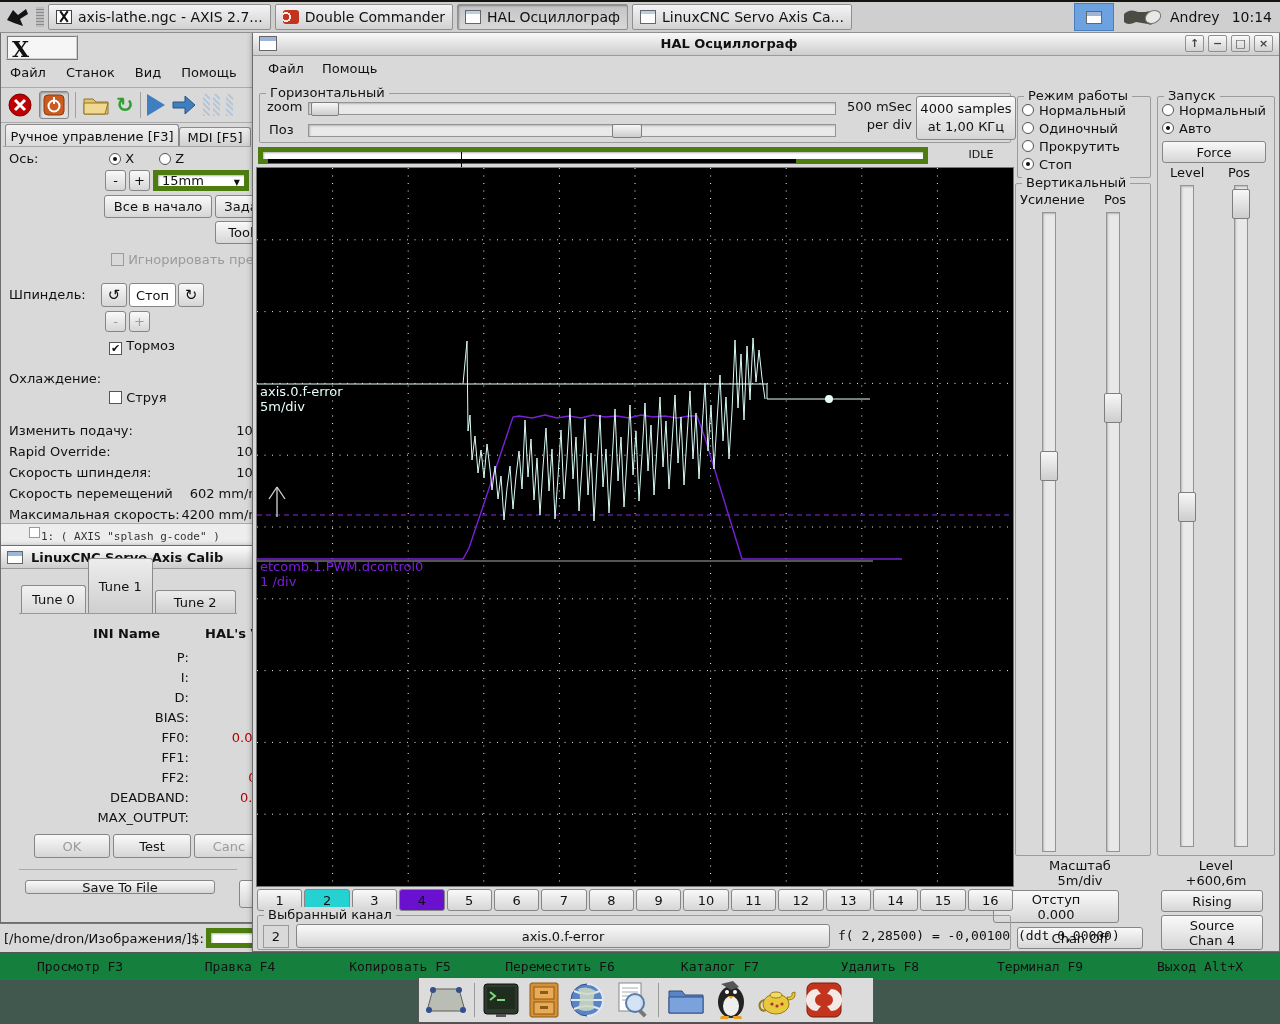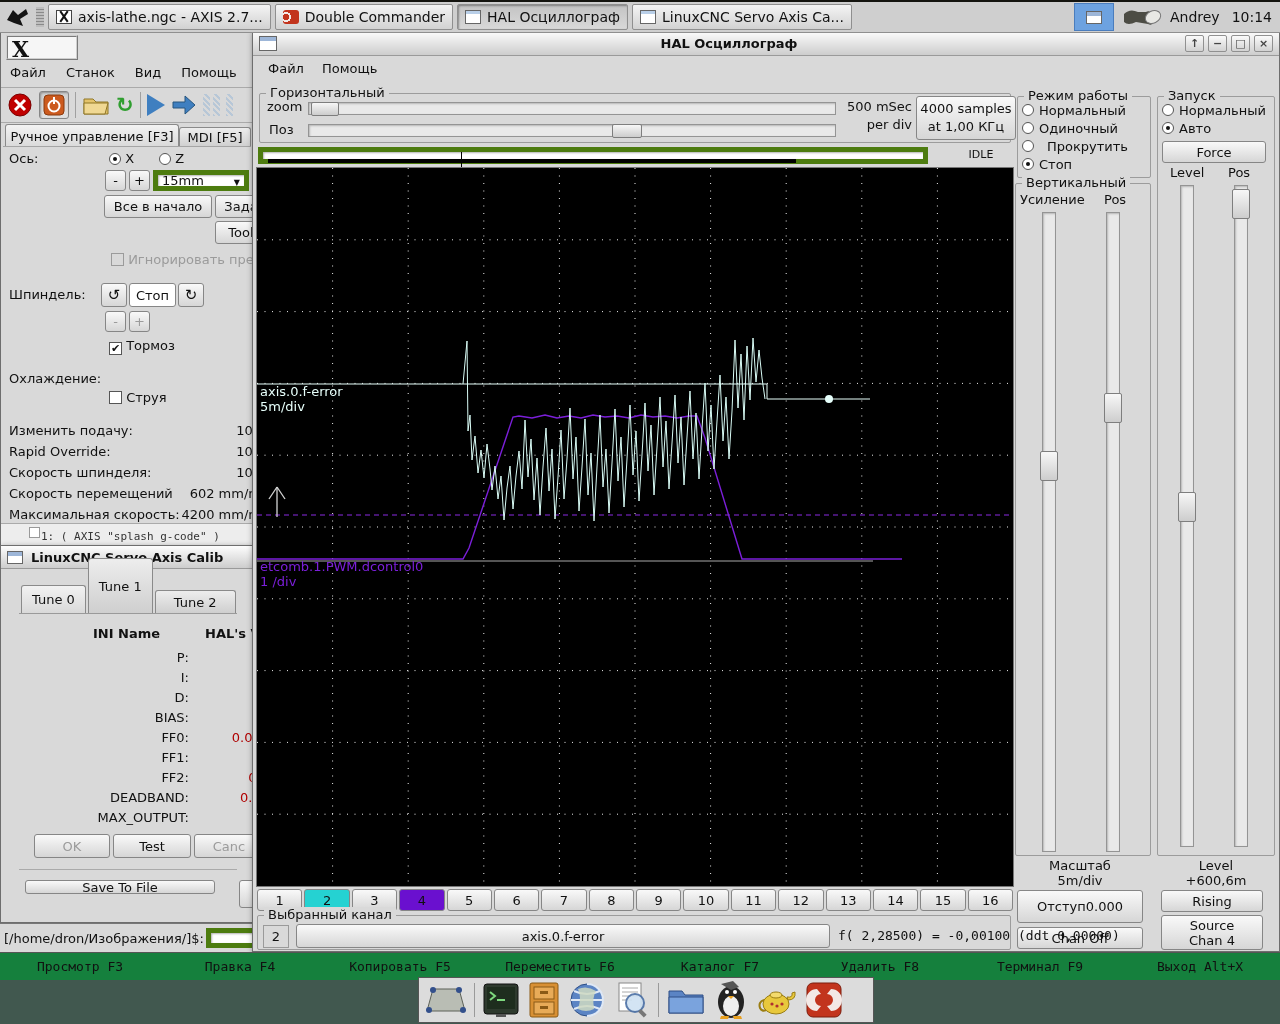--- a/index.html
+++ b/index.html
@@ -372,21 +372,21 @@
     <span class="lbl">Режим работы</span>
     <div id="mode-radios" style="padding:4px 0 0 4px">
         <div style="height: 18px; display: flex; align-items: center; gap: 5px;">
           <span class="radio"></span>
           <span>Нормальный</span>
         </div>
         <div style="height: 18px; display: flex; align-items: center; gap: 5px;">
           <span class="radio"></span>
           <span>Одиночный</span>
         </div>
-        <div style="height: 18px; display: flex; align-items: center; gap: 13px; text-align: center;">
+        <div style="height: 18px; display: flex; align-items: center; gap: 5px; text-align: center;">
           <span class="radio"></span>
           <span>Прокрутить</span>
         </div>
         <div style="height: 18px; display: flex; align-items: center; gap: 5px;">
           <span class="radio sel"></span>
           <span>Стоп</span>
         </div>
       </div>
   </div>
   <div class="gb" style="left:762px;top:152px;width:136px;height:673px">
@@ -397,21 +397,21 @@
       <div class="handle" style="left:-3px;top:238px;width:18px;height:30px"></div>
     </div>
     <div class="trough" style="left:90px;top:28px;width:14px;height:640px">
       <div class="handle" style="left:-3px;top:180px;width:18px;height:30px"></div>
     </div>
   </div>
   <div class="abs vlabel" style="left:762px;top:827px;width:130px;line-height:15px">
     <div>Масштаб</div>
     <div>5m/div</div>
   </div>
-  <div class="btn abs" style="left:764px;top:859px;width:126px;height:33px;flex-direction:row;line-height:15px">
+  <div class="btn abs" style="left:740px;top:859px;width:126px;height:33px;flex-direction:column;line-height:15px">
     <div>Отступ</div>
     <div>0.000</div>
   </div>
   <div class="btn abs" style="left:764px;top:896px;width:126px;height:22px">
       <span>Chan Off</span>
     </div>
 
   <div class="gb" style="left:904px;top:65px;width:118px;height:760px">
     <span class="lbl">Запуск</span>
     <div id="trig-radios" style="padding:4px 0 0 4px">

